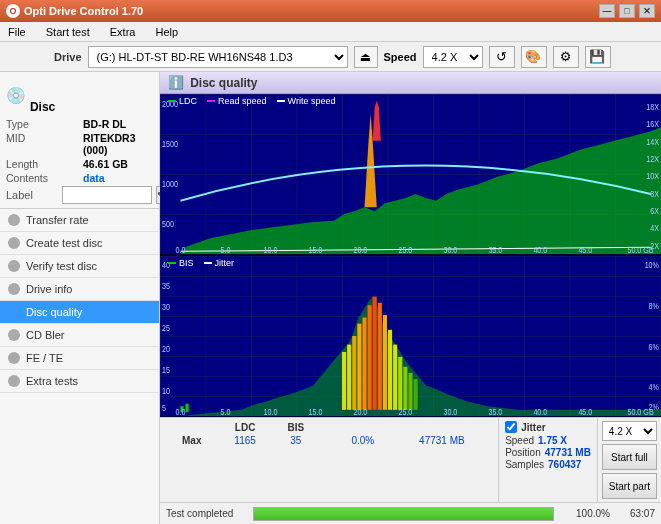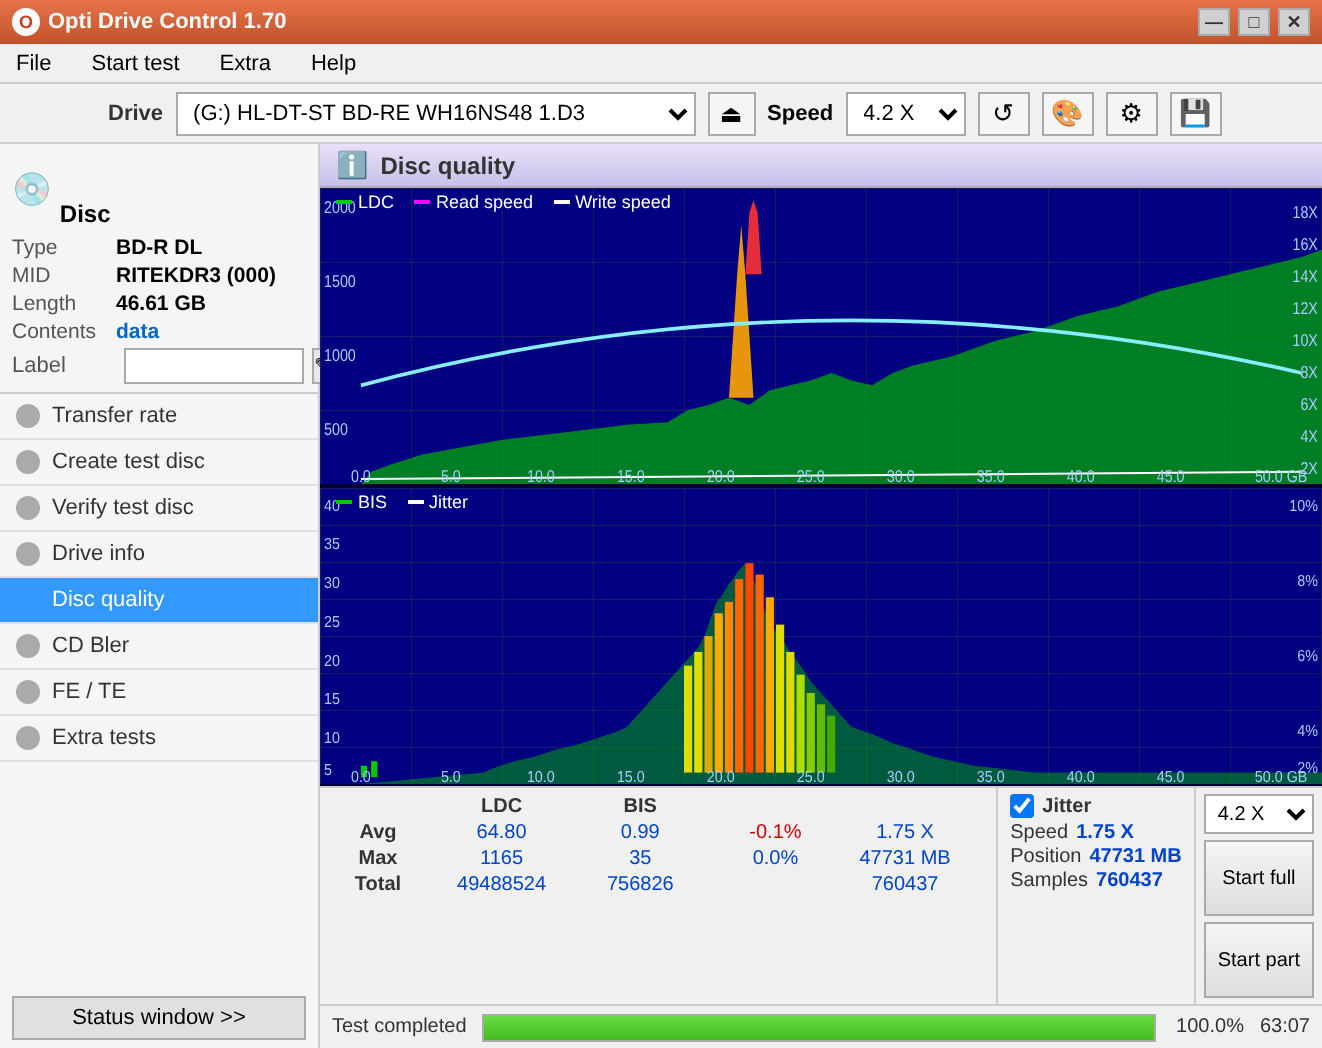--- a/index.html
+++ b/index.html
@@ -27,21 +27,21 @@
 
     
     .main { display: flex; height: calc(524px - 22px - 20px - 30px); }
 
     
     .sidebar { width: 160px; background: #f5f5f5; border-right: 1px solid #ccc; display: flex; flex-direction: column; }
     .disc-section { padding: 4px 6px; border-bottom: 1px solid #ccc; }
     .disc-header { display: flex; align-items: center; gap: 4px; margin-bottom: 4px; }
     .disc-header-icon { font-size: 16px; }
     .disc-title { font-size: 12px; font-weight: bold; margin-top: 24px; }
-    .disc-field { display: flex; font-size: 10.5px; margin-bottom: 2px; }
+    .disc-field { display: flex; font-size: 10.5px; margin-bottom: 2px; gap: 25px; }
     .disc-field-label { color: #555; width: 52px; flex-shrink: 0; }
     .disc-field-value { color: #000; font-weight: 700; }
     .disc-field-value.blue { color: #0066cc; }
     .disc-label-row { display: flex; align-items: center; gap: 4px; margin-top: 2px; }
     .disc-label-input { height: 18px; border: 1px solid #aaa; font-size: 10px; width: 90px; padding: 1px 3px; }
     .disc-label-icon { width: 18px; height: 18px; background: #e8e8e8; border: 1px solid #aaa; display: flex; align-items: center; justify-content: center; cursor: pointer; font-size: 10px; }
 
     .sidebar-menu { flex: 1; display: flex; flex-direction: column; }
     .sidebar-item { display: flex; align-items: center; gap: 6px; padding: 5px 8px; cursor: pointer; border-bottom: 1px solid #e0e0e0; font-size: 11px; color: #333; }
     .sidebar-item.active { background: #3399ff; color: white; }
@@ -78,24 +78,24 @@
     .jitter-speed-panel { display: flex; flex-direction: column; padding: 3px 6px; gap: 2px; border-left: 1px solid #ccc; }
     .jitter-row { display: flex; align-items: center; gap: 4px; font-size: 10px; }
     .jitter-checkbox { width: 12px; height: 12px; }
     .jitter-label { color: #333; font-weight: bold; }
     .speed-info { display: flex; flex-direction: column; gap: 1px; }
     .speed-row { display: flex; gap: 4px; font-size: 10px; }
     .speed-key { color: #333; }
     .speed-val { color: #0044cc; font-weight: bold; }
 
     .right-buttons { display: flex; flex-direction: column; padding: 3px 4px; gap: 3px; border-left: 1px solid #ccc; justify-content: center; }
-    .start-btn { height: 38px; background: linear-gradient(to bottom, #f5f5f5, #ddd); border: 1px solid #aaa; font-size: 10px; cursor: pointer; padding: 0 6px; white-space: nowrap; }
-
-    
-    .bottom-status { background: #f0f0f0; border-top: 1px solid #ccc; height: 22px; display: flex; align-items: center; padding: 0 6px; gap: 8px; }
+    .start-btn { height: 26px; background: linear-gradient(to bottom, #f5f5f5, #ddd); border: 1px solid #aaa; font-size: 10px; cursor: pointer; padding: 0 6px; white-space: nowrap; }
+
+    
+    .bottom-status { background: #f0f0f0; border-top: 1px solid #ccc; height: 22px; display: flex; align-items: center; padding: 0 6px; gap: 20px; }
     .status-text { font-size: 10px; color: #333; }
     .progress-bar-container { flex: 1; height: 14px; background: #ddd; border: 1px solid #aaa; }
     .progress-bar-fill { height: 100%; background: linear-gradient(to bottom, #66dd44, #44bb22); }
     .progress-percent { font-size: 10px; color: #333; width: 36px; text-align: right; }
 
     
     svg.chart { width: 100%; height: 100%; }
 
     
     .speed-dropdown { height: 20px; font-size: 10px; border: 1px solid #aaa; background: white; padding: 0 2px; }
@@ -198,21 +198,20 @@
       <div class="sidebar-item">
         <span class="sidebar-item-icon circle-gray"></span>
         <span>FE / TE</span>
       </div>
       <div class="sidebar-item">
         <span class="sidebar-item-icon circle-gray"></span>
         <span>Extra tests</span>
       </div>
     </div>
 
-    <button class="status-bar-btn">Status window &gt;&gt;</button>
   </div>
 
   <div class="content">
 
     <div class="dq-header">
       <span class="dq-icon">ℹ️</span>
       <span class="dq-title">Disc quality</span>
     </div>
 
     <div class="charts-area">
@@ -365,42 +364,26 @@
               <th></th>
               <th>LDC</th>
               <th>BIS</th>
               <th></th>
               <th></th>
               <th></th>
             </tr>
           </thead>
           <tbody>
             <tr>
-              <td style="color:#333;font-weight:bold;">Avg</td>
-              <td>64.80</td>
-              <td>0.99</td>
-              <td></td>
-              <td style="color:#cc0000;">-0.1%</td>
-              <td>1.75 X</td>
-            </tr>
-            <tr>
               <td style="color:#333;font-weight:bold;">Max</td>
               <td>1165</td>
               <td>35</td>
               <td></td>
               <td>0.0%</td>
               <td>47731 MB</td>
-            </tr>
-            <tr>
-              <td style="color:#333;font-weight:bold;">Total</td>
-              <td>49488524</td>
-              <td>756826</td>
-              <td></td>
-              <td></td>
-              <td>760437</td>
             </tr>
           </tbody>
         </table>
       </div>
 
       <div class="jitter-speed-panel">
         <div class="jitter-row">
           <input type="checkbox" class="jitter-checkbox" checked="" style="">
           <span class="jitter-label">Jitter</span>
         </div>

